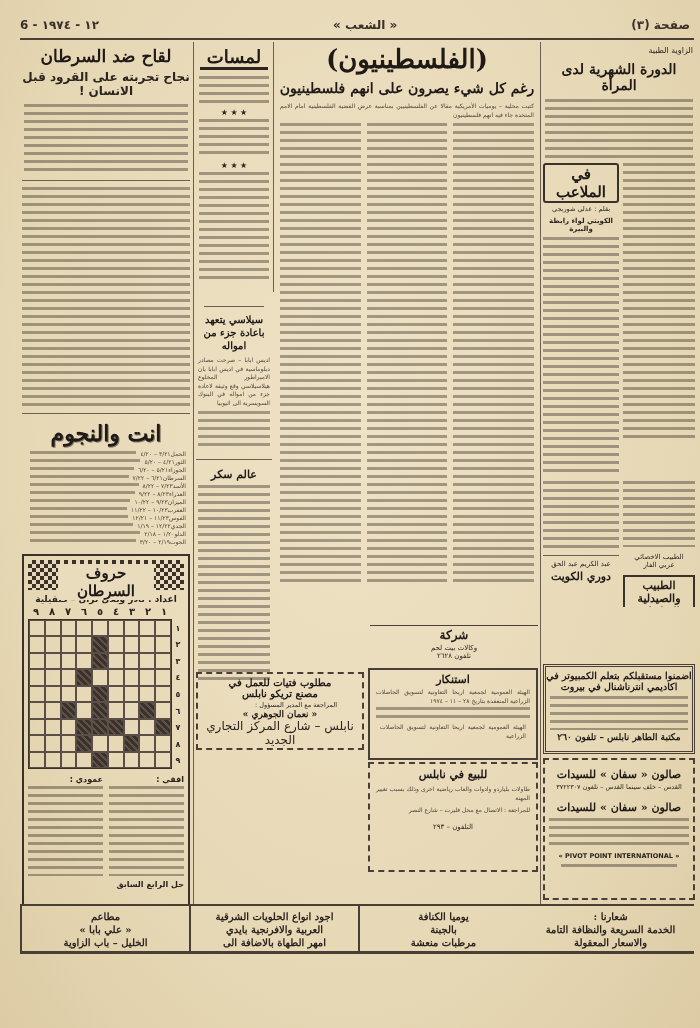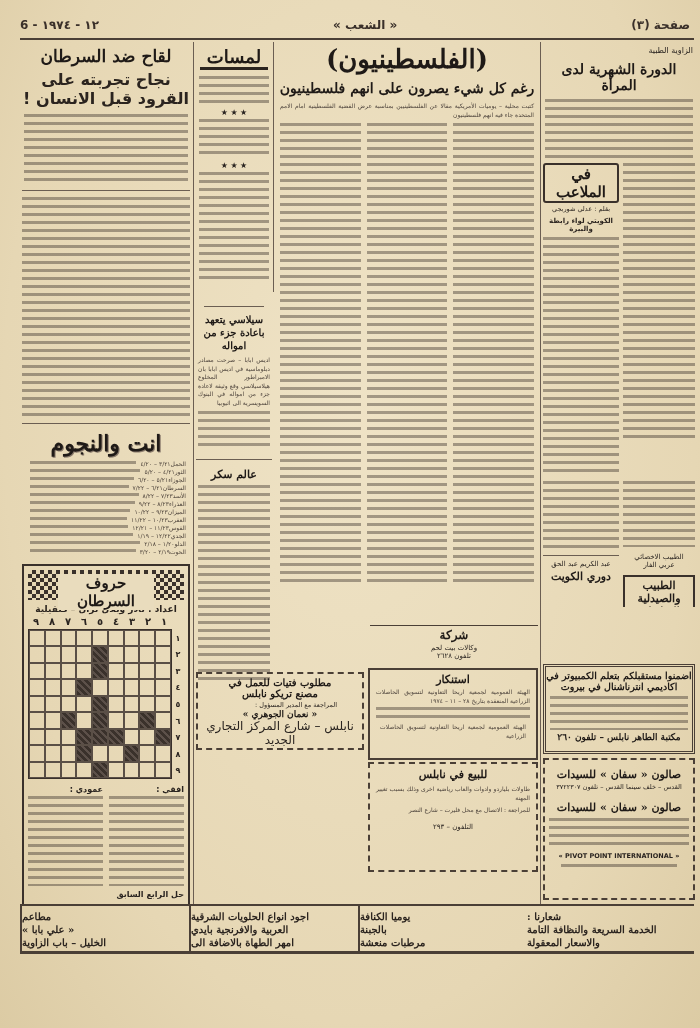--- a/index.html
+++ b/index.html
@@ -52,21 +52,21 @@
       linear-gradient(45deg, #3a312b 25%, transparent 25%, transparent 75%, #3a312b 75%),
       linear-gradient(45deg, #3a312b 25%, transparent 25%, transparent 75%, #3a312b 75%);
     background-size: 8px 8px; background-position: 0 0, 4px 4px;
   }
   .bottom-band {
     position: absolute; left: 20px; right: 6px; top: 904px; height: 50px;
     border-top: 2px solid #4a3f36; border-bottom: 3px solid #4a3f36;
     display: flex; flex-direction: row-reverse; direction: rtl;
   }
   .band-cell {
-    flex: 1; border-left: 2px solid #4a3f36; text-align: left; padding-top: 4px;
+    flex: 1; border-left: 2px solid #4a3f36; text-align: center; padding-top: 4px;
     font-family: "DejaVu Serif", serif; font-weight: bold; font-size: 10px; line-height: 13px; color: #2b241f;
   }
   .band-cell:last-child { border-left: none; }
   .horo-row { display: flex; justify-content: space-between; font-size: 6px; line-height: 8px; color: #4e443c; }
   .digits { display: flex; justify-content: space-around; font-size: 10px; font-weight: bold; direction: ltr; }
   .rownums { display: flex; flex-direction: column; justify-content: space-around; font-size: 8px; font-weight: bold; }
 </style>
 </head>
 <body>
 
@@ -78,21 +78,21 @@
     <span>صفحة (٣)</span>
   </div>
   <div class="masthead-rule"></div>
 
   <div class="vrule" style="left:193px;height:862px;"></div>
   <div class="vrule" style="left:273px;height:250px;"></div>
   <div class="vrule" style="left:540px;height:862px;"></div>
 
   <div class="col" style="left:22px;width:168px;height:862px;">
     <div class="headline" style="font-size:17px;margin-top:4px;">لقاح ضد السرطان</div>
-    <div class="sub" style="font-size:16px;margin-top:4px;">نجاح تجربته على القرود قبل الانسان !</div>
+    <div class="sub" style="font-size:12px;margin-top:4px;">نجاح تجربته على القرود قبل الانسان !</div>
     <div class="fake-lines" style="height:70px;margin:6px 2px 0 2px;"></div>
     <div style="height:1px;background:#6b5e52;margin:6px 0;"></div>
 
     <div style="display:flex;flex-direction:row;gap:6px;">
       <div class="fake-lines" style="flex:1;height:220px;"></div>
     </div>
 
     <div style="height:1px;background:#6b5e52;margin:6px 0;"></div>
 
     <div class="headline" style="font-size:22px;margin:4px 20px;letter-spacing:1px;text-shadow:1px 1px 0 #8a7b6c;">انت والنجوم</div>

